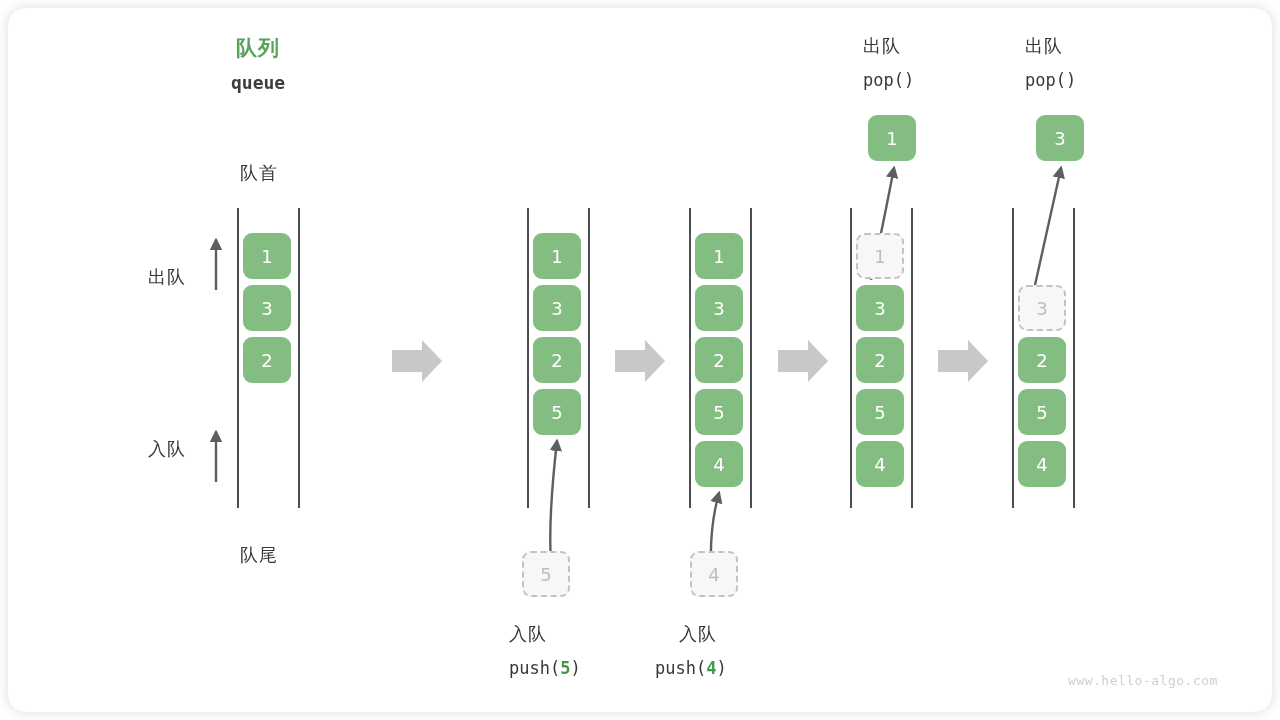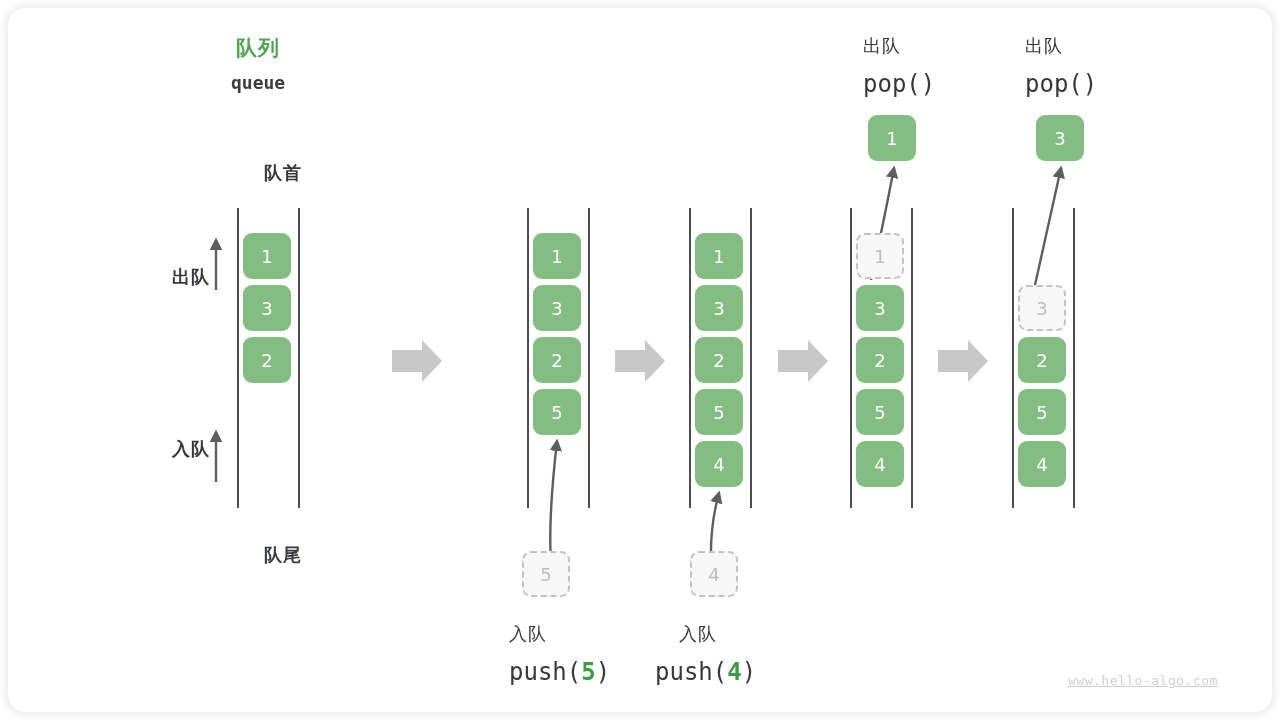--- a/index.html
+++ b/index.html
@@ -42,34 +42,33 @@
     font-size: 21px;
     color: #54a356;
     letter-spacing: 1px;
   }
   .title-en {
     font-family: "DejaVu Sans Mono", "Liberation Mono", monospace;
     font-size: 18px;
     color: #3b3e40;
   }
   .label-bold {
-    font-weight: bold;
+    font-weight: normal;
     font-size: 18px;
     color: #36393b;
     letter-spacing: 1px;
-    margin-left: 24px;
   }
   .op-cn {
     font-size: 18px;
     color: #36393b;
     letter-spacing: 1px;
   }
   .op-code {
     font-family: "DejaVu Sans Mono", "Liberation Mono", monospace;
-    font-size: 24px;
+    font-size: 17px;
     color: #36393b;
   }
   .op-code .arg { color: #3f9a46; font-weight: bold; }
 
   .watermark {
     font-family: "DejaVu Sans Mono", "Liberation Mono", monospace;
     font-size: 13px;
     color: #cfcfcf;
     letter-spacing: 0.5px;
   }
@@ -229,16 +228,16 @@
       <div class="txt op-code" style="left:1025px; top:70px;">pop()</div>
       <div class="box pop-out" style="left:1036px; top:115px;">3</div>
       <div class="rail" style="left:1012px; top:208px; height:300px;"></div>
       <div class="rail" style="left:1073px; top:208px; height:300px;"></div>
       <div class="box ghost" style="left:1018px; top:285px;">3</div>
       <div class="box" style="left:1018px; top:337px;">2</div>
       <div class="box" style="left:1018px; top:389px;">5</div>
       <div class="box" style="left:1018px; top:441px;">4</div>
     </div>
 
-    <div class="txt watermark" style="left:1068px; top:673px;text-decoration:underline;">www.hello-algo.com</div>
+    <div class="txt watermark" style="left:1068px; top:673px;">www.hello-algo.com</div>
 
   </div>
 </div>
 
 </body></html>

